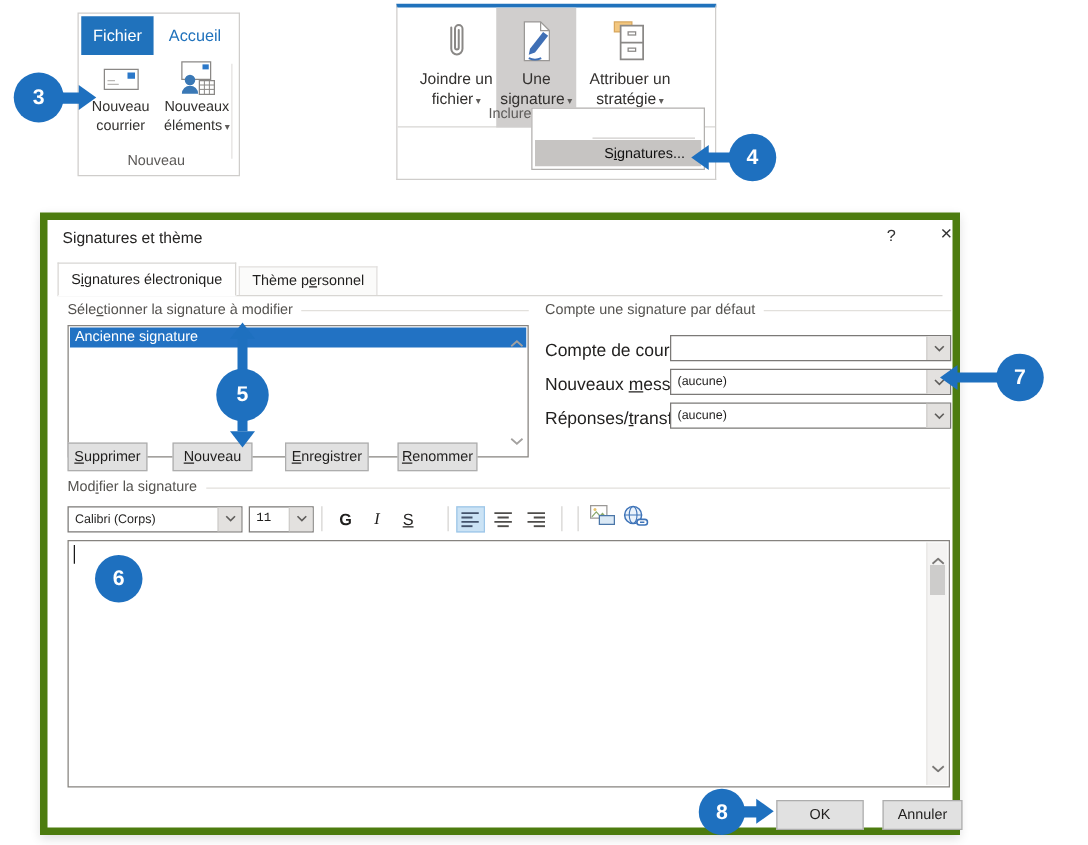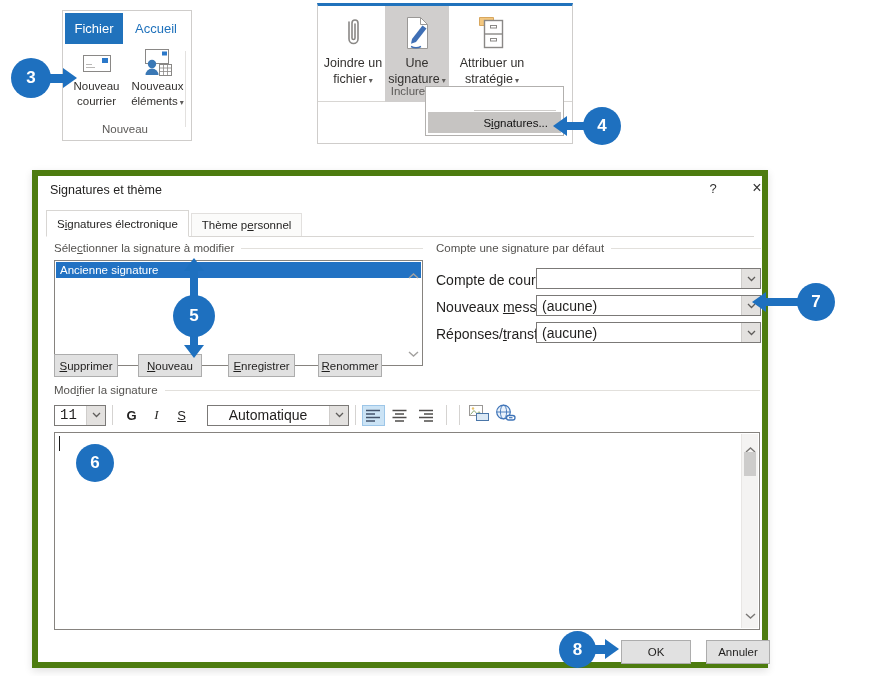--- a/index.html
+++ b/index.html
@@ -35,21 +35,21 @@
   #frag1-group { position:absolute; bottom:5px; left:0; width:124px; text-align:center; font-size:11.5px; color:#5c5a58; }
   .dd { font-size:8px; color:#5f5d5b; margin-left:2px; }
 
   
   #frag2 { position:absolute; left:317px; top:3px; width:256px; height:141px; background:#fff;
            border:1px solid #cfcdcb; border-top:3px solid #2072bc; overflow:hidden; }
   #frag2-ribbon { position:absolute; top:0; left:0; right:0; height:96px; border-bottom:1px solid #d8d6d3; display:flex; padding-left:3px; }
   .ibtn { height:96px; display:flex; flex-direction:column; align-items:center; padding-top:5px;
           font-size:12.5px; color:#33312f; line-height:16px; text-align:center; }
   .ibtn .icon-box { height:44px; display:flex; align-items:center; justify-content:center; }
-  #ibtn-attach { width:64px; } #ibtn-item { width:52px; }
+  #ibtn-attach { width:64px;margin-left:12px; } #ibtn-item { width:52px; }
   #ibtn-signature { width:64px; background:#d0cecd; } #ibtn-policy { width:86px; }
   #frag2-group { position:absolute; top:79px; left:14px; width:152px; text-align:center; font-size:11.5px; color:#5c5a58; }
 
   
   #sig-menu { position:absolute; left:425px; top:86px; width:139px; height:50px; background:#fff;
               border:1px solid #b2b0ae; z-index:10; }
   #sig-menu-sep { position:absolute; left:48px; right:7px; top:23px; border-top:1px solid #cfcdcb; }
   #sig-menu-item { position:absolute; left:2px; top:25px; right:2px; bottom:2px; background:#c6c4c2;
                    display:flex; align-items:center; justify-content:flex-end; padding-right:13px;
                    font-size:11.5px; color:#111; }
@@ -78,21 +78,21 @@
   .dlg-btn { position:absolute; height:23px; background:#e1e1e1; border:1px solid #adadad; font-size:11.5px;
              color:#201f1e; display:flex; align-items:center; justify-content:center; }
   #btn-delete { left:16px; top:178px; width:64px; }
   #btn-new    { left:100px; top:178px; width:64px; }
   #btn-save   { left:190px; top:178px; width:67px; }
   #btn-rename { left:280px; top:178px; width:64px; }
 
   .fld-label { position:absolute; font-size:14px; color:#201f1e; }
   .combo { position:absolute; background:#fff; border:1px solid #7b7977; }
   .combo .combo-val { position:absolute; left:5px; top:0; bottom:0; right:20px; display:flex; align-items:center;
-                      font-size:14px; color:#201f1e; overflow:hidden; white-space:nowrap; }
+                      font-size:10px; color:#201f1e; overflow:hidden; white-space:nowrap; }
   .combo .combo-val.center { justify-content:center; left:0; }
   .combo .combo-btn { position:absolute; right:0; top:0; bottom:0; width:19px; background:#e3e1df;
                       border-left:1px solid #cfcdcb; display:flex; align-items:center; justify-content:center; }
   #combo-account { left:498px; top:92px;  width:225px; height:21px; }
   #combo-newmsg  { left:498px; top:119px; width:225px; height:21px; }
   #combo-replies { left:498px; top:146px; width:225px; height:21px; }
 
   
   #fmt-toolbar { position:absolute; left:16px; top:227px; width:706px; height:24px; display:flex; align-items:center; }
   .tb-sep { width:1px; height:20px; background:#d5d3d1; margin:0 6px; }
@@ -315,43 +315,43 @@
           </svg>
       </span>
     </div>
 
     <div class="group-label" style="left:16px; top:208px; width:706px;">
       <span><span>Mod</span><span class="u">i</span><span>fier la signature</span></span>
       <span class="rule"></span>
     </div>
 
     <div id="fmt-toolbar">
+      <div class="combo" id="combo-font">
+        <span class="combo-val">Calibri (Corps)</span>
+        <span class="combo-btn">
+          <svg width="9" height="6" viewBox="0 0 9 6">
+              <path d="M1 1 L4.5 4.5 L8 1" fill="none" stroke="#5f5d5b" stroke-width="1.3"></path>
+            </svg>
+        </span>
+      </div>
       <div class="combo" id="combo-size">
         <span class="combo-val">11</span>
         <span class="combo-btn">
           <svg width="9" height="6" viewBox="0 0 9 6">
               <path d="M1 1 L4.5 4.5 L8 1" fill="none" stroke="#5f5d5b" stroke-width="1.3"></path>
             </svg>
         </span>
       </div>
       <div class="tb-sep"></div>
       <div class="tb-btn" id="btn-bold">G</div>
       <div class="tb-btn" id="btn-italic">I</div>
       <div class="tb-btn" id="btn-underline">
           <span class="u">S</span>
         </div>
       <div class="tb-sep" style="background:transparent;"></div>
-      <div class="combo" id="combo-color">
-        <span class="combo-val center">Automatique</span>
-        <span class="combo-btn">
-          <svg width="9" height="6" viewBox="0 0 9 6">
-              <path d="M1 1 L4.5 4.5 L8 1" fill="none" stroke="#5f5d5b" stroke-width="1.3"></path>
-            </svg>
-        </span>
-      </div>
       <div class="tb-sep"></div>
       <div class="align-btn active">
         <svg width="15" height="13" viewBox="0 0 15 13">
             <path d="M0 1.5 h14 M0 5 h9 M0 8.5 h14 M0 12 h9" stroke="#43536b" stroke-width="1.5" fill="none"></path>
           </svg>
       </div>
       <div class="align-btn">
         <svg width="15" height="13" viewBox="0 0 15 13">
             <path d="M0.5 1.5 h14 M3 5 h9 M0.5 8.5 h14 M3 12 h9" stroke="#4f4d4b" stroke-width="1.5" fill="none"></path>
           </svg>

